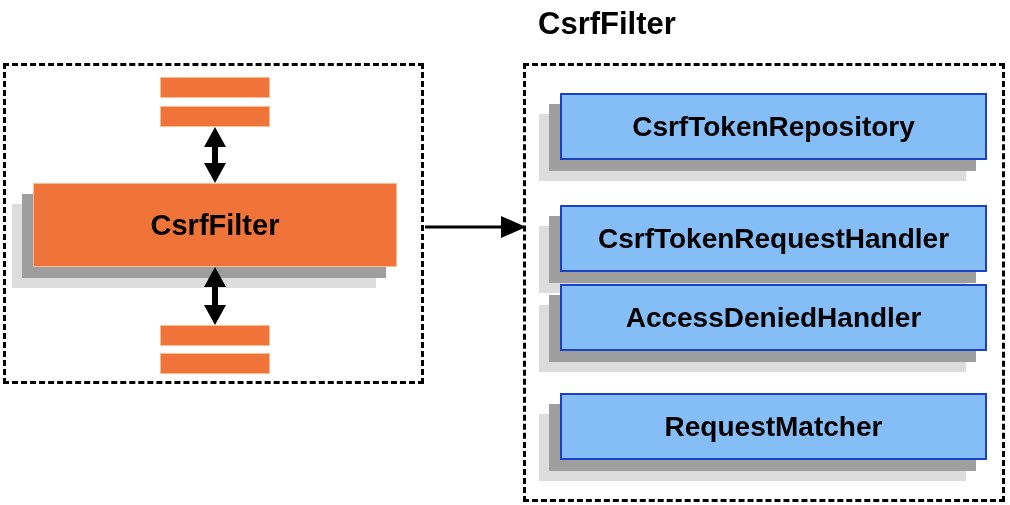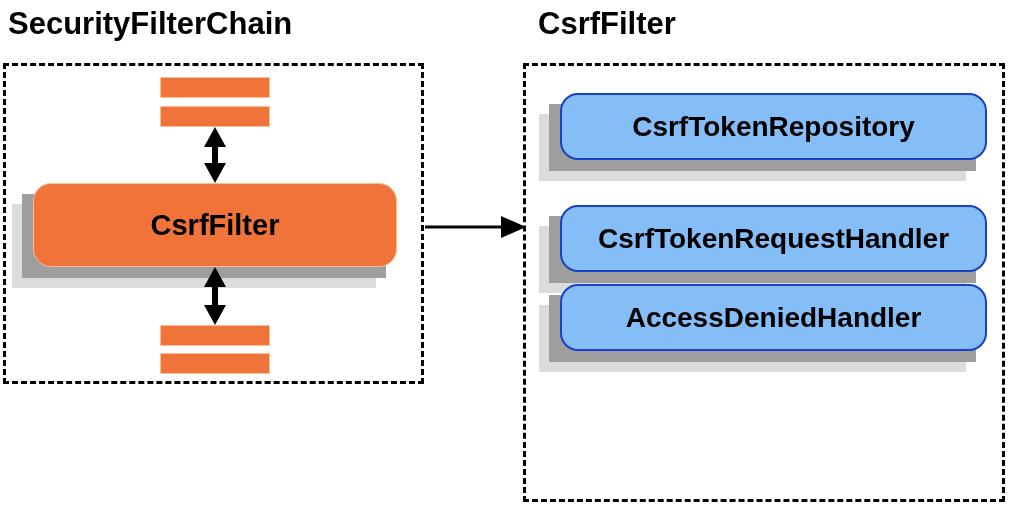--- a/index.html
+++ b/index.html
@@ -27,42 +27,41 @@
   .bar-3 { left:160px; top:325px; }
   .bar-4 { left:160px; top:353px; }
 
   .shadowed { position:absolute; }
   .sh { position:absolute; width:100%; height:100%; }
   .sh-outer { left:-21px; top:21px; background:#DCDCDC; }
   .sh-inner { left:-11px; top:11px; background:#9E9E9E; }
   .face {
     position:absolute; left:0; top:0; right:0; bottom:0; box-sizing:border-box;
     display:flex; align-items:center; justify-content:center;
-    font-weight:bold; color:#000; white-space:nowrap;border-radius:18px;
+    font-weight:bold; color:#000; white-space:nowrap;
   }
   .face.orange { background:#F0743A; border:1px solid #F9BD92; font-size:29px; }
   .face.blue   { background:#85BDF7; border:2px solid #1A41C8; font-size:28px; }
 
   .csrf-main { left:33px; top:183px; width:364px; height:84px; }
   .comp   { left:560px; width:427px; height:67px; }
   .comp-1 { top:93px;  }
   .comp-2 { top:205px; }
   .comp-3 { top:284px; }
   .comp-4 { top:393px; }
 
   .overlay { position:absolute; left:0; top:0; pointer-events:none; }
   .overlay line    { stroke:#000; }
   .overlay polygon { fill:#000; }
 </style>
 </head>
 <body>
 
 <div class="canvas">
 
-  <h1 class="title left-title">SecurityFilterChain</h1>
   <h1 class="title right-title">CsrfFilter</h1>
 
   <div class="dashed left-dashed"></div>
 
   <div class="bar bar-1"></div>
   <div class="bar bar-2"></div>
   <div class="bar bar-3"></div>
   <div class="bar bar-4"></div>
 
   <div class="shadowed csrf-main">
@@ -92,20 +91,27 @@
   </div>
 
   <div class="shadowed comp comp-3">
     <div class="sh sh-outer"></div>
     <div class="sh sh-inner"></div>
     <div class="face blue">
       <span>AccessDeniedHandler</span>
     </div>
   </div>
 
+  <div class="shadowed comp comp-4">
+    <div class="sh sh-outer"></div>
+    <div class="sh sh-inner"></div>
+    <div class="face blue">
+      <span>RequestMatcher</span>
+    </div>
+  </div>
 
   <svg class="overlay" width="1010" height="505" viewBox="0 0 1010 505">
     <g>
       <line x1="215" y1="140" x2="215" y2="170" stroke-width="6"></line>
       <polygon points="215,127 204,147 226,147"></polygon>
       <polygon points="215,183 204,163 226,163"></polygon>
     </g>
     <g>
       <line x1="215" y1="280" x2="215" y2="312" stroke-width="6"></line>
       <polygon points="215,267 204,287 226,287"></polygon>

